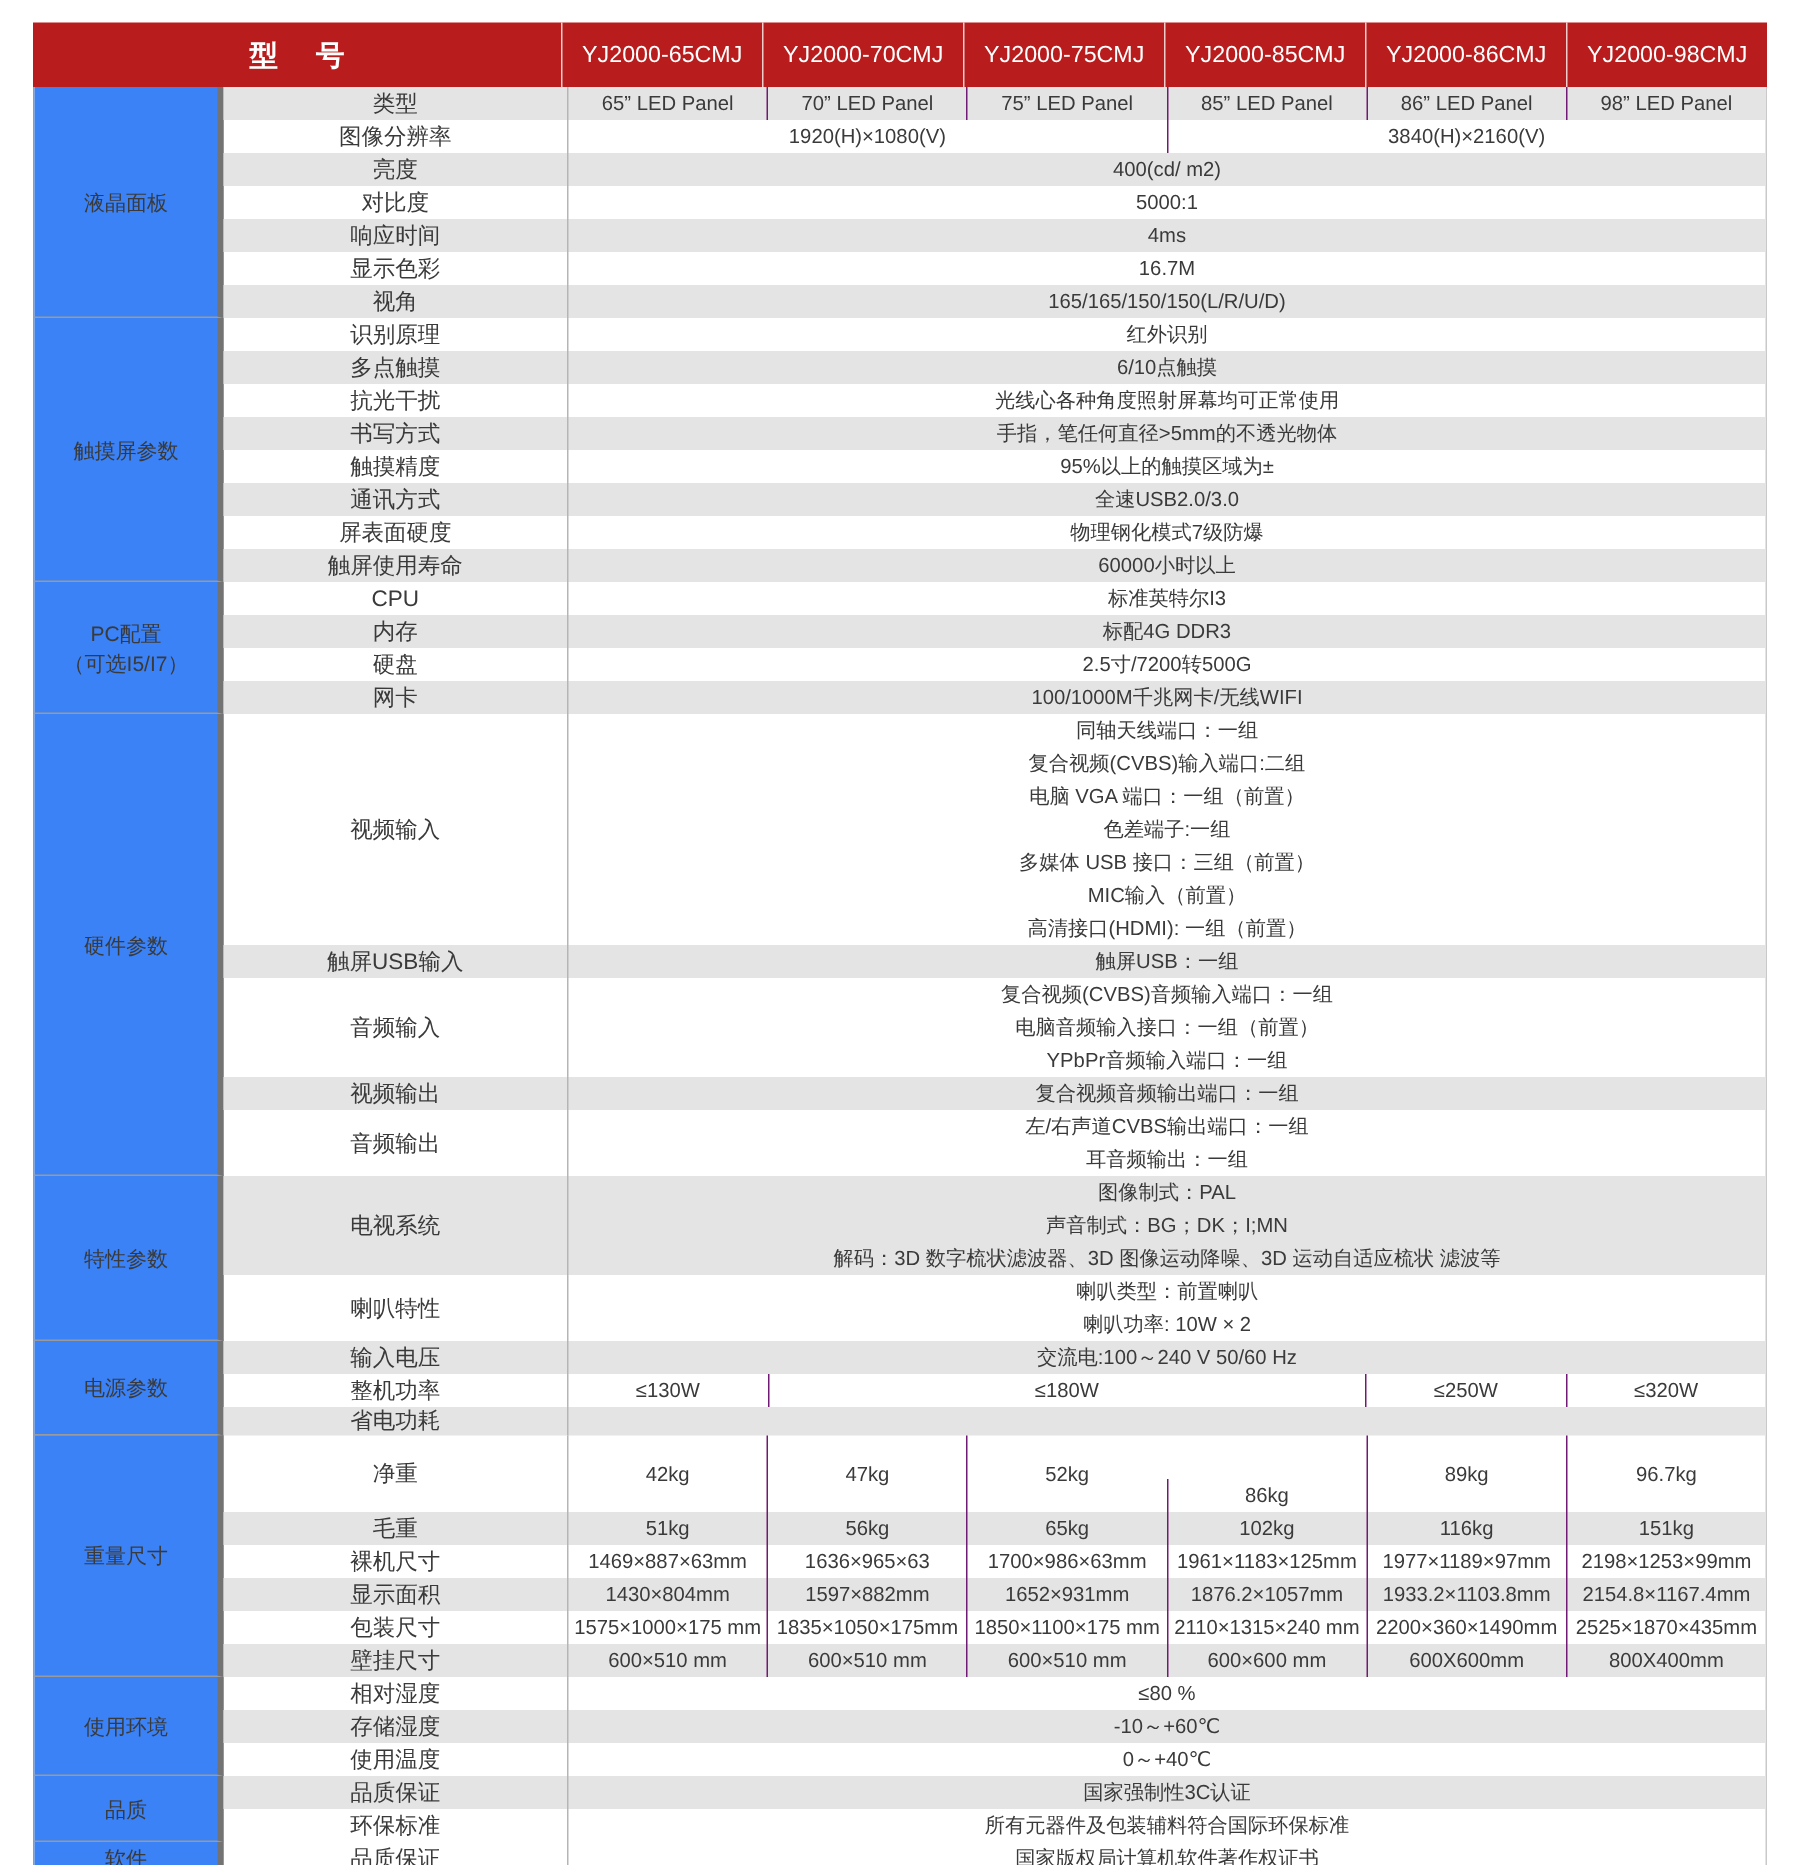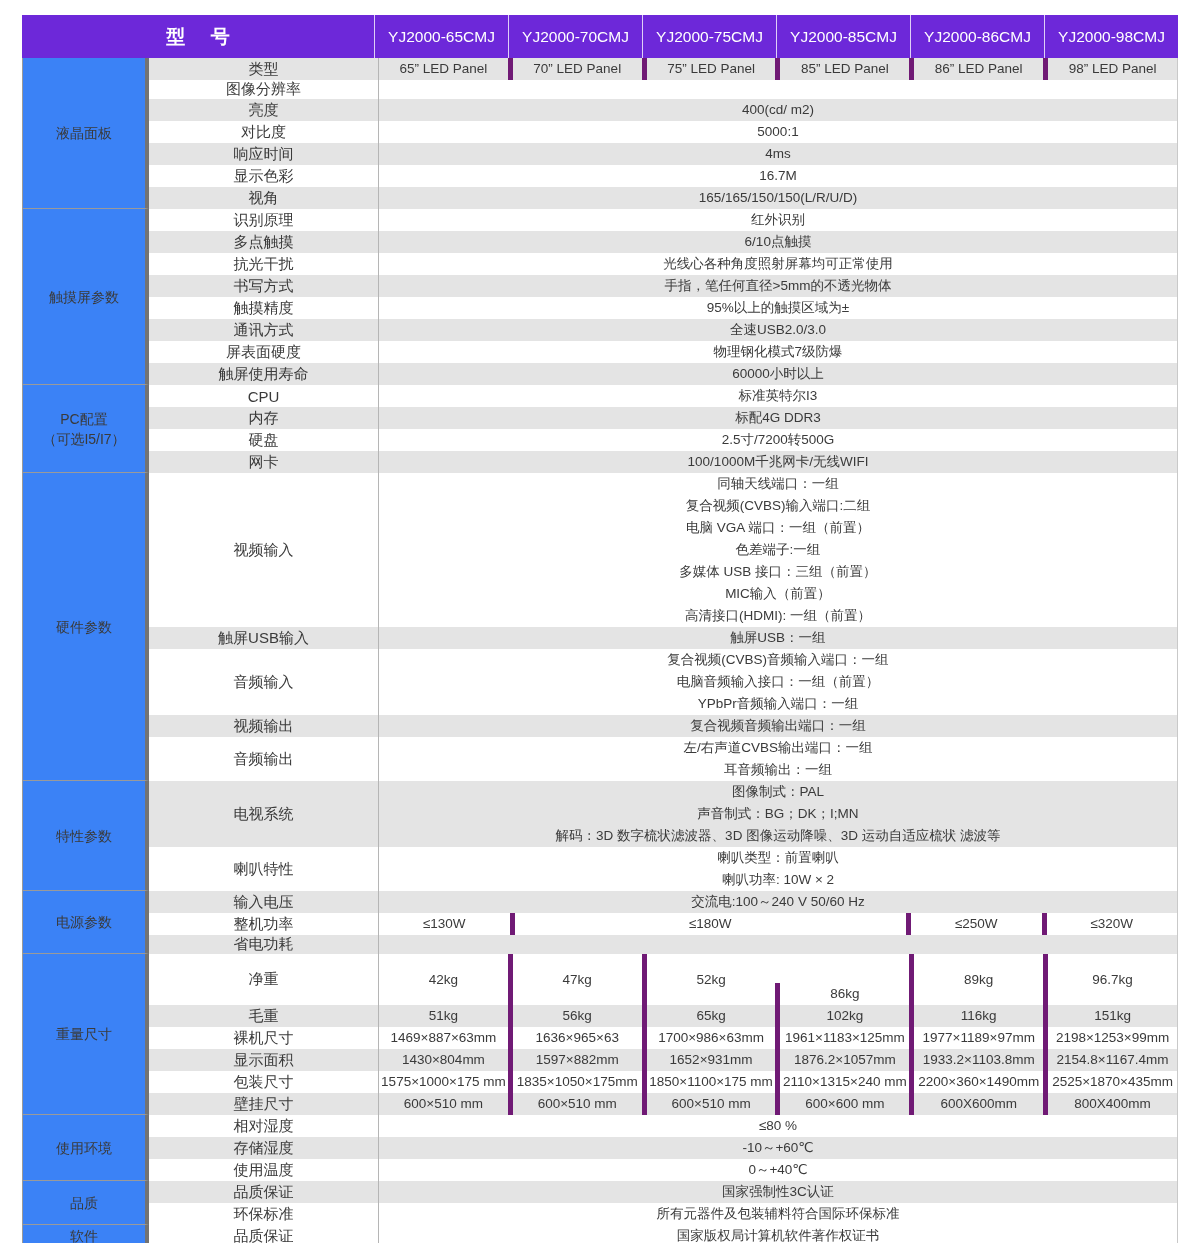--- a/index.html
+++ b/index.html
@@ -4,21 +4,21 @@
 <style>
   html,body{margin:0;padding:0;}
   body{
     width:1200px;height:1243px;background:#ffffff;
     font-family:"Liberation Sans","DejaVu Sans",sans-serif;
     color:#3a3a3a;
   }
   .spec-table{position:absolute;left:22px;top:15px;width:1156px;}
 
   
-  .hdr{display:flex;height:43px;background:#6d28d9;color:#fff;}
+  .hdr{display:flex;height:43px;background:#b91c1c;color:#fff;}
   .hdr .h-model{
     width:352px;display:flex;align-items:center;justify-content:center;
     font-size:19px;font-weight:bold;letter-spacing:10px;text-indent:10px;
   }
   .hdr .h-cell{
     flex:1 1 0;display:flex;align-items:center;justify-content:center;
     font-size:15.5px;border-left:1px solid rgba(255,255,255,.78);
     white-space:nowrap;
   }
 
@@ -42,21 +42,21 @@
   .attr{
     width:229px;flex:0 0 auto;border-right:1px solid #b5b5b5;
     display:flex;align-items:center;justify-content:center;
     font-size:15px;white-space:nowrap;
   }
   .cells{flex:1 1 0;display:flex;min-width:0;}
   .cell{
     flex-basis:0;display:flex;flex-direction:column;justify-content:center;
     text-align:center;font-size:13.5px;min-width:0;
   }
-  .cell + .cell{border-left:5px solid #701a75;}
+  .cell + .cell{border-left:1px solid #701a75;}
   .ln{height:22px;line-height:22px;white-space:nowrap;overflow:hidden;}
 </style>
 </head>
 <body>
 
 <div class="spec-table">
   <div class="hdr">
     <div class="h-model">型 号</div>
     <div class="h-cell">YJ2000-65CMJ</div>
     <div class="h-cell">YJ2000-70CMJ</div>
@@ -89,20 +89,28 @@
               <div class="cell" style="flex-grow: 1;">
                 <div class="ln">86”  LED Panel</div>
               </div>
               <div class="cell" style="flex-grow: 1;">
                 <div class="ln">98”  LED Panel</div>
               </div>
             </div>
           </div>
           <div class="row">
             <div class="attr">图像分辨率</div>
+            <div class="cells">
+              <div class="cell" style="flex-grow: 3;">
+                <div class="ln">1920(H)×1080(V)</div>
+              </div>
+              <div class="cell" style="flex-grow: 3;">
+                <div class="ln">3840(H)×2160(V)</div>
+              </div>
+            </div>
           </div>
           <div class="row shaded">
             <div class="attr">亮度</div>
             <div class="cells">
               <div class="cell" style="flex-grow: 6;">
                 <div class="ln">400(cd/ m2)</div>
               </div>
             </div>
           </div>
           <div class="row">

